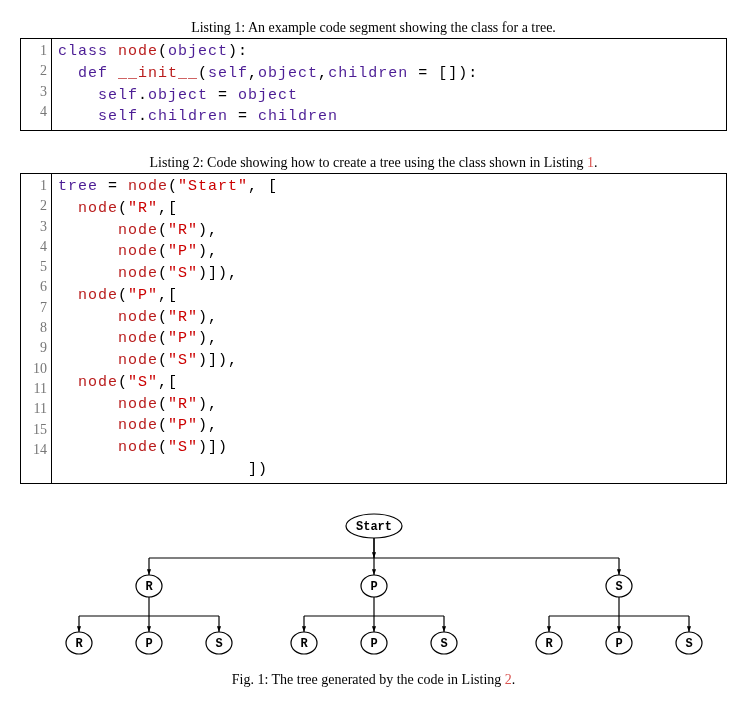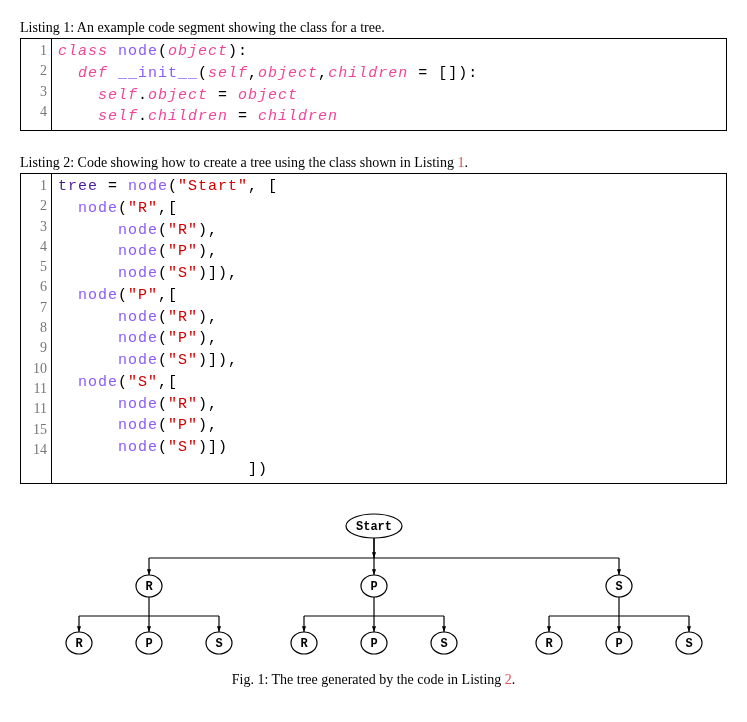--- a/index.html
+++ b/index.html
@@ -6,20 +6,21 @@
     font-family: "Times New Roman", Times, serif;
     font-size: 14px;
     color: #000;
     margin: 0;
     padding: 20px;
     width: 747px;
     box-sizing: border-box;
     background: #fff;
   }
   .listing-caption {
+    text-align: center;
     margin-bottom: 2px;
     font-size: 14px;
   }
   .listing-caption .ref-link {
     color: #d9534f;
   }
   .code-block {
     border: 1px solid #000;
     margin-bottom: 24px;
     font-family: "Courier New", Courier, monospace;
@@ -38,22 +39,22 @@
   .gutter div {
     color: #777;
     font-family: "Times New Roman", Times, serif;
     font-size: 14px;
   }
   .code {
     padding: 2px 6px;
     white-space: pre;
     letter-spacing: 1px;
   }
-  .kw { color: #ec4899; font-style: italic; } 
-  .cls { color: #8b5cf6; } 
+  .kw { color: #4c1d95; } 
+  .cls { color: #b91c1c; } 
   .str { color: #c00; }
   .tok-tree { color: #4c1d95; }
   .code .black { color: #000; }
   
   .figure {
     margin-top: 10px;
   }
   .fig-caption {
     text-align: center;
     margin-top: 14px;

